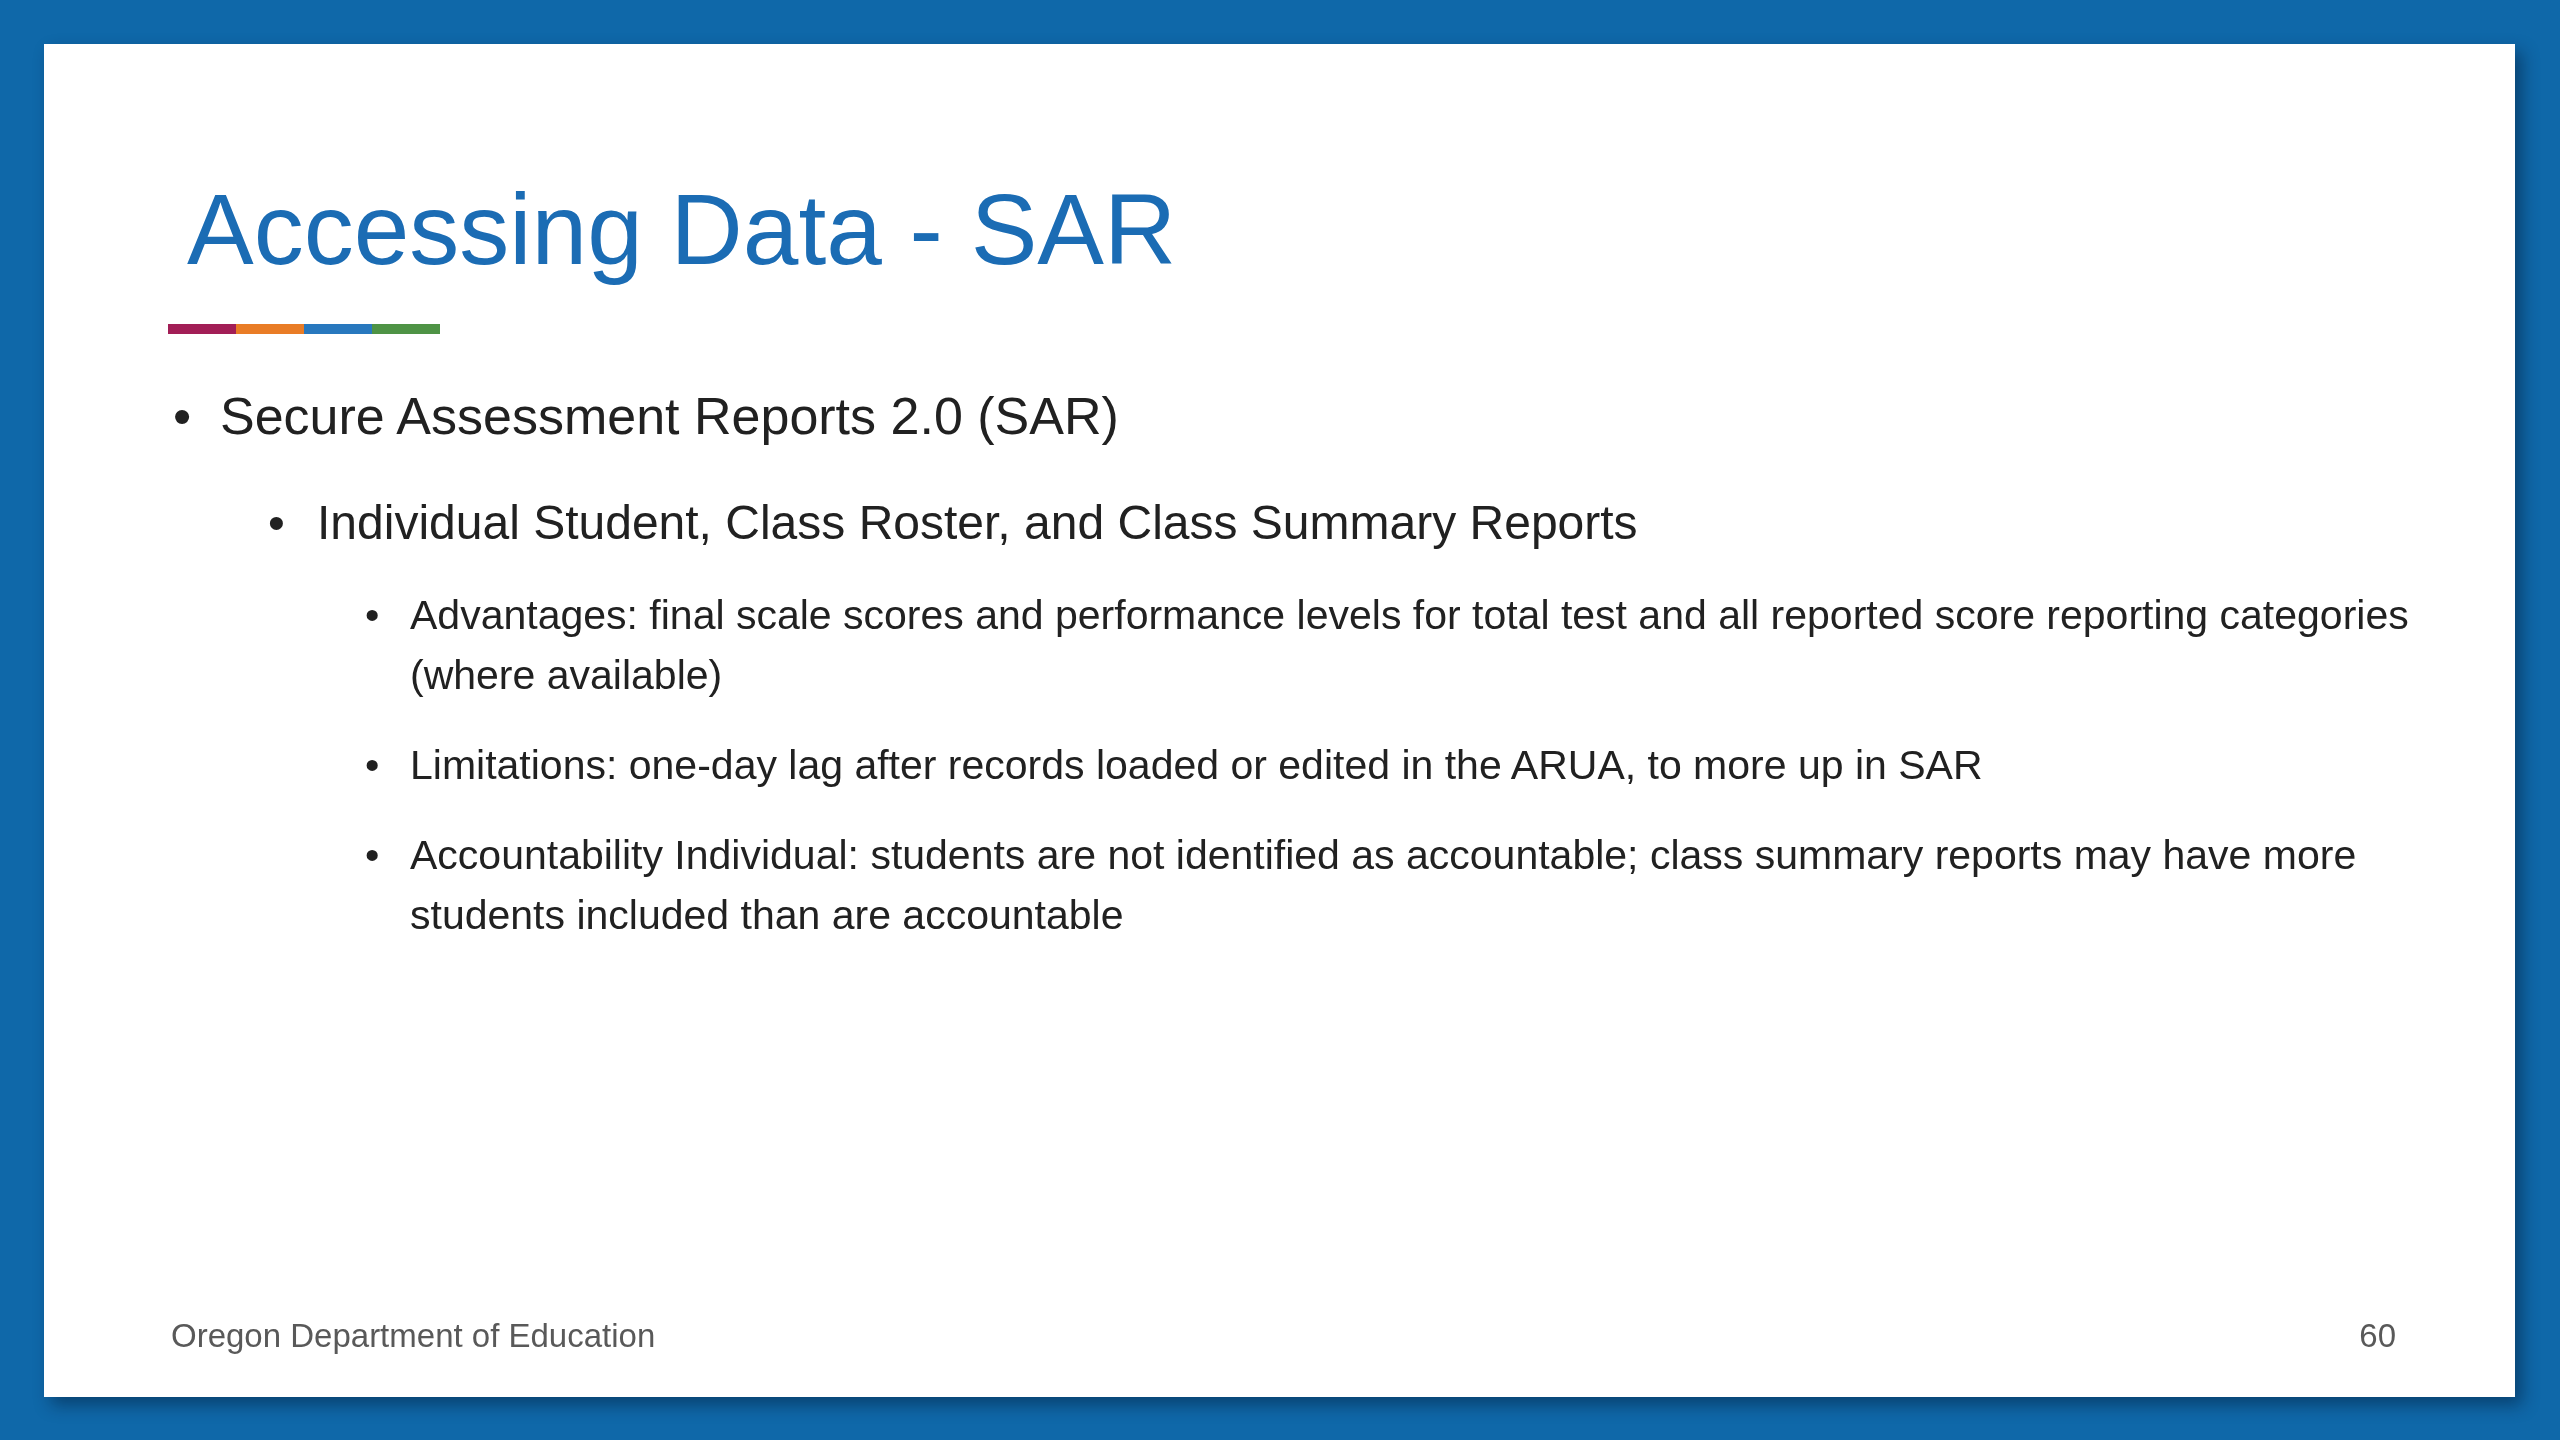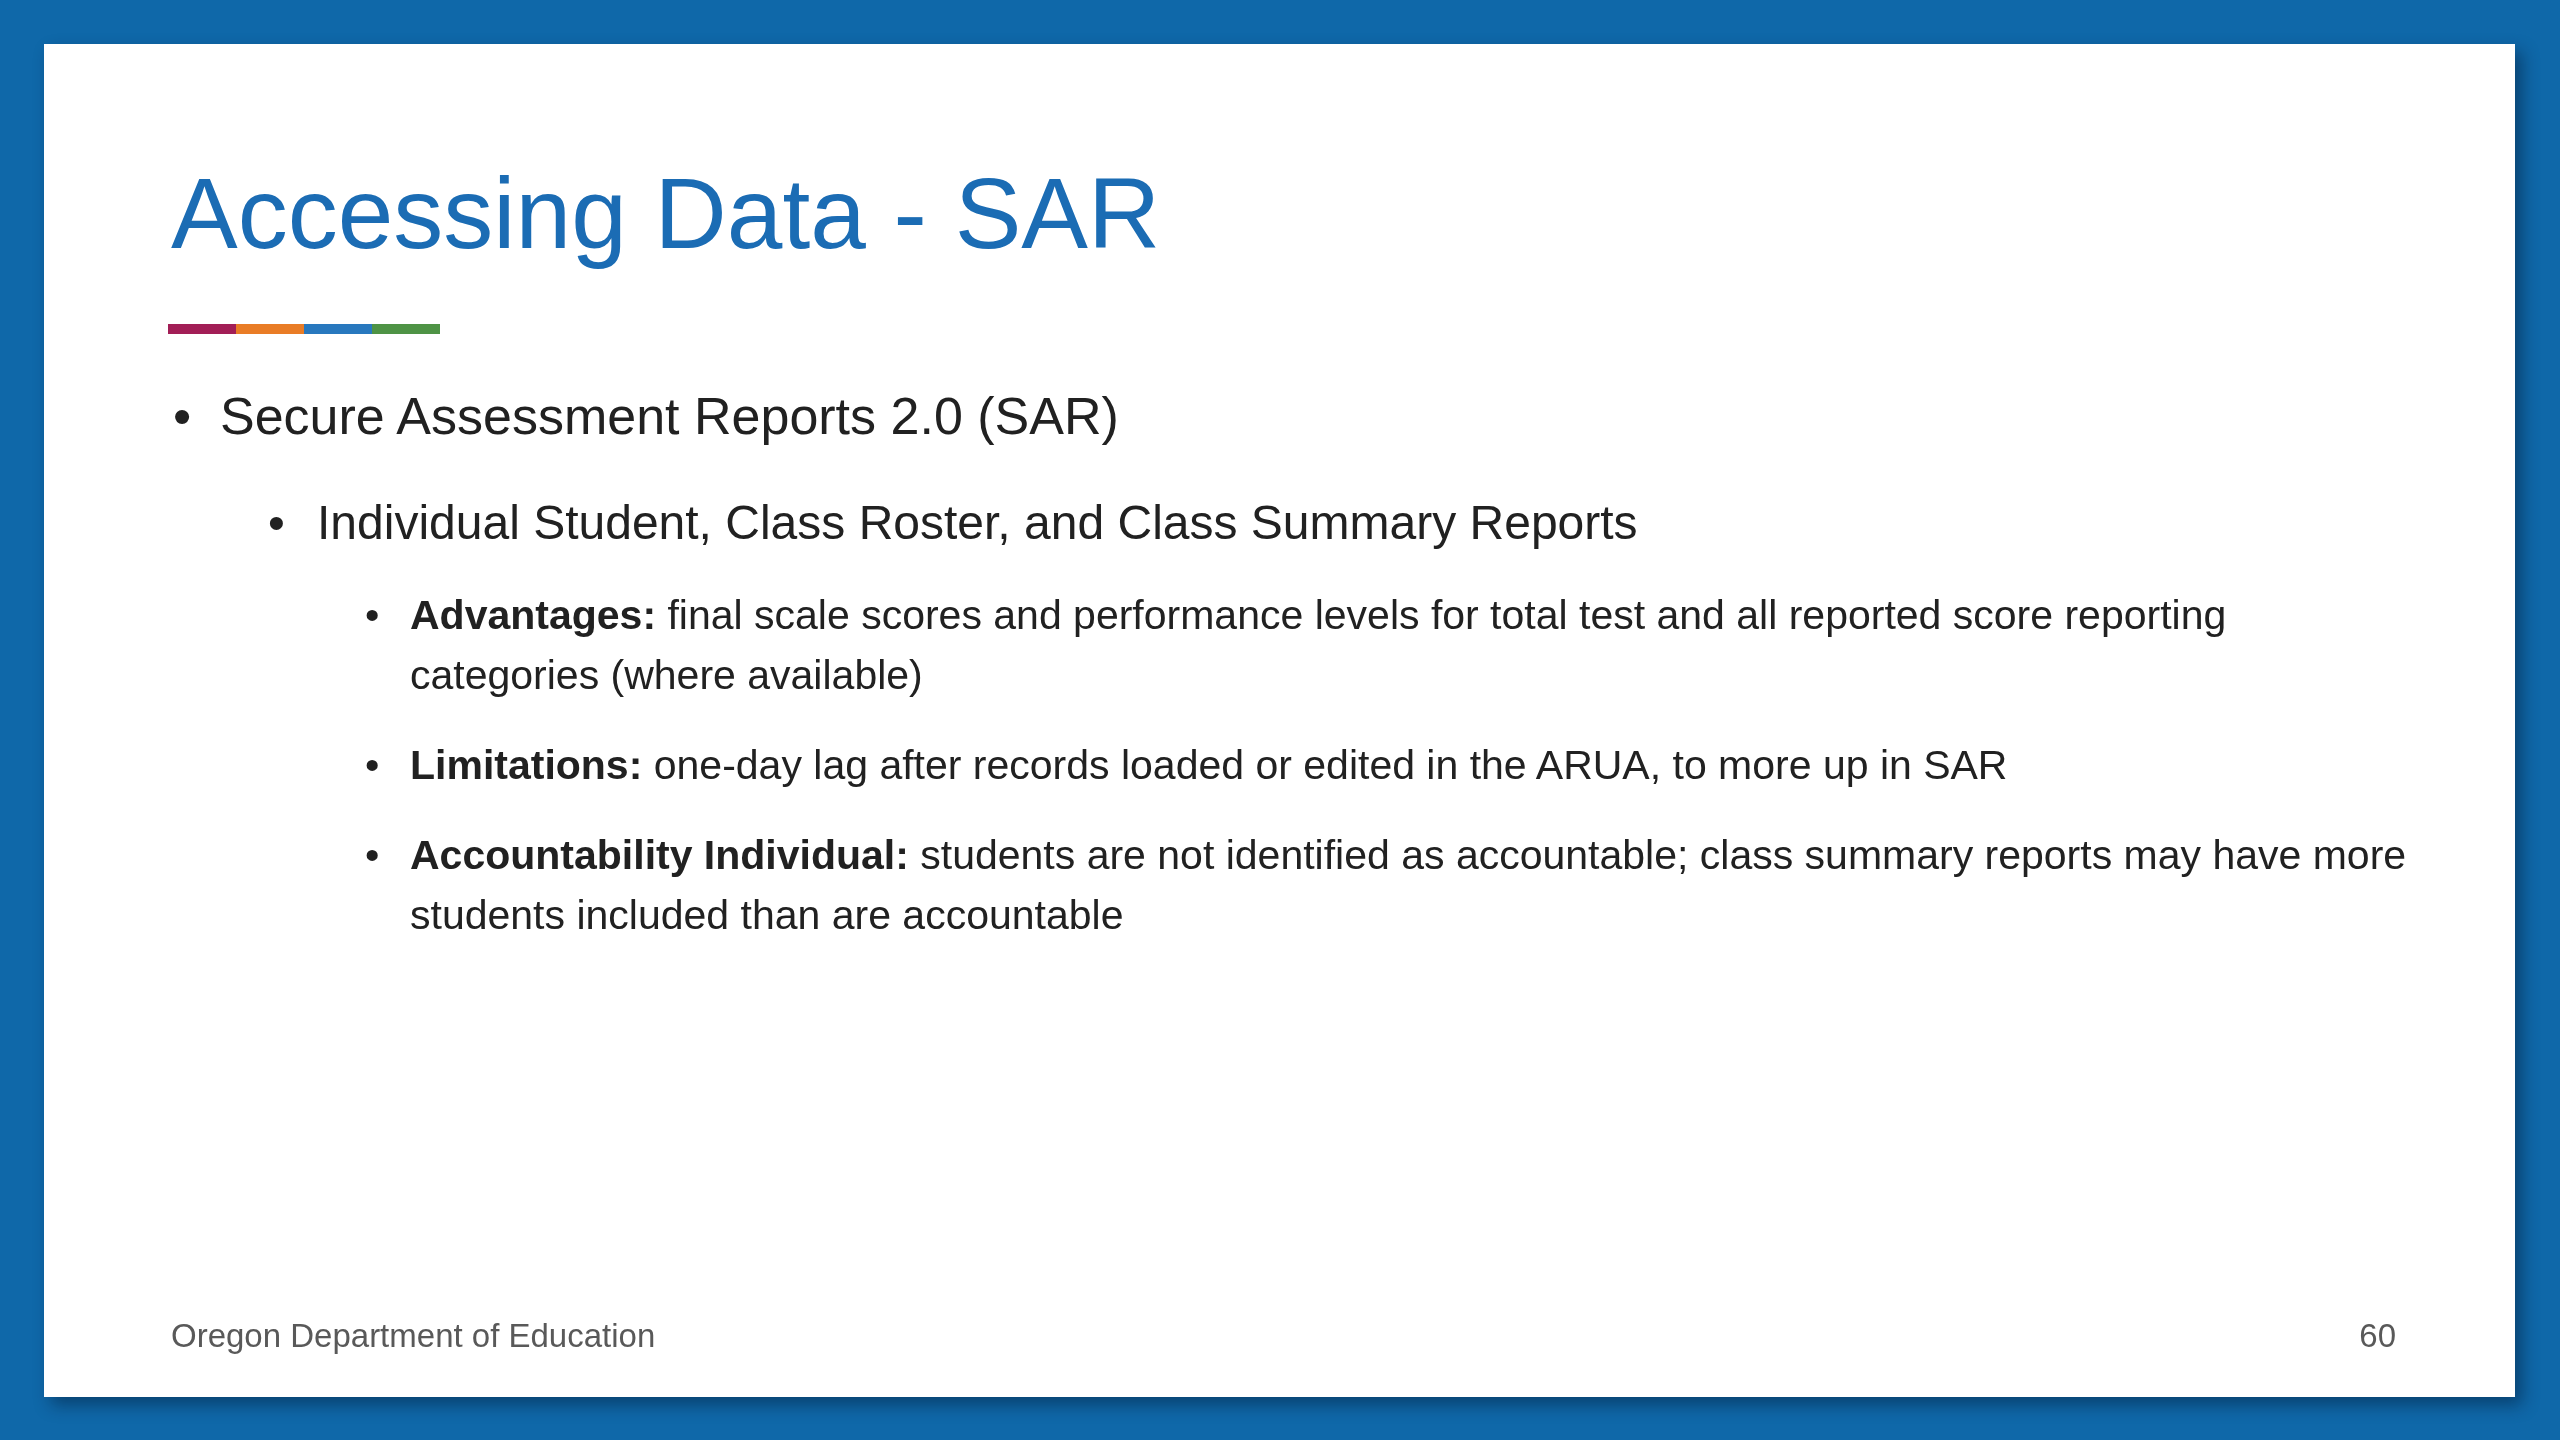--- a/index.html
+++ b/index.html
@@ -17,21 +17,21 @@
     top: 44px;
     right: 45px;
     bottom: 43px;
     background: #ffffff;
     box-shadow: 7px 8px 16px rgba(0, 20, 45, 0.45);
   }
   .title {
     position: absolute;
     left: 127px;
     top: 112px;
-    margin: 0;
+    margin: 16px;
     font-size: 100px;
     line-height: 1.15;
     font-weight: 400;
     color: var(--title-color, #1B6CB4);
     white-space: nowrap;
   }
   .accent-bar {
     position: absolute;
     left: 124px;
     top: 280px;
@@ -63,21 +63,21 @@
   }
   .l3 {
     margin-left: 192px;
     grid-template-columns: 45px 1fr;
     font-size: 41px;
     line-height: 60px;
     max-width: 2045px;
   }
   .l3-first { margin-top: 32px; }
   .l3 + .l3 { margin-top: 30px; }
-  .lead { font-weight: 700; }
+  .lead { font-weight: 400; }
   .footer {
     position: absolute;
     left: 127px;
     right: 119px;
     bottom: 42px;
     display: flex;
     justify-content: space-between;
     align-items: baseline;
     font-size: 33px;
     color: var(--footer-color, #595959);

